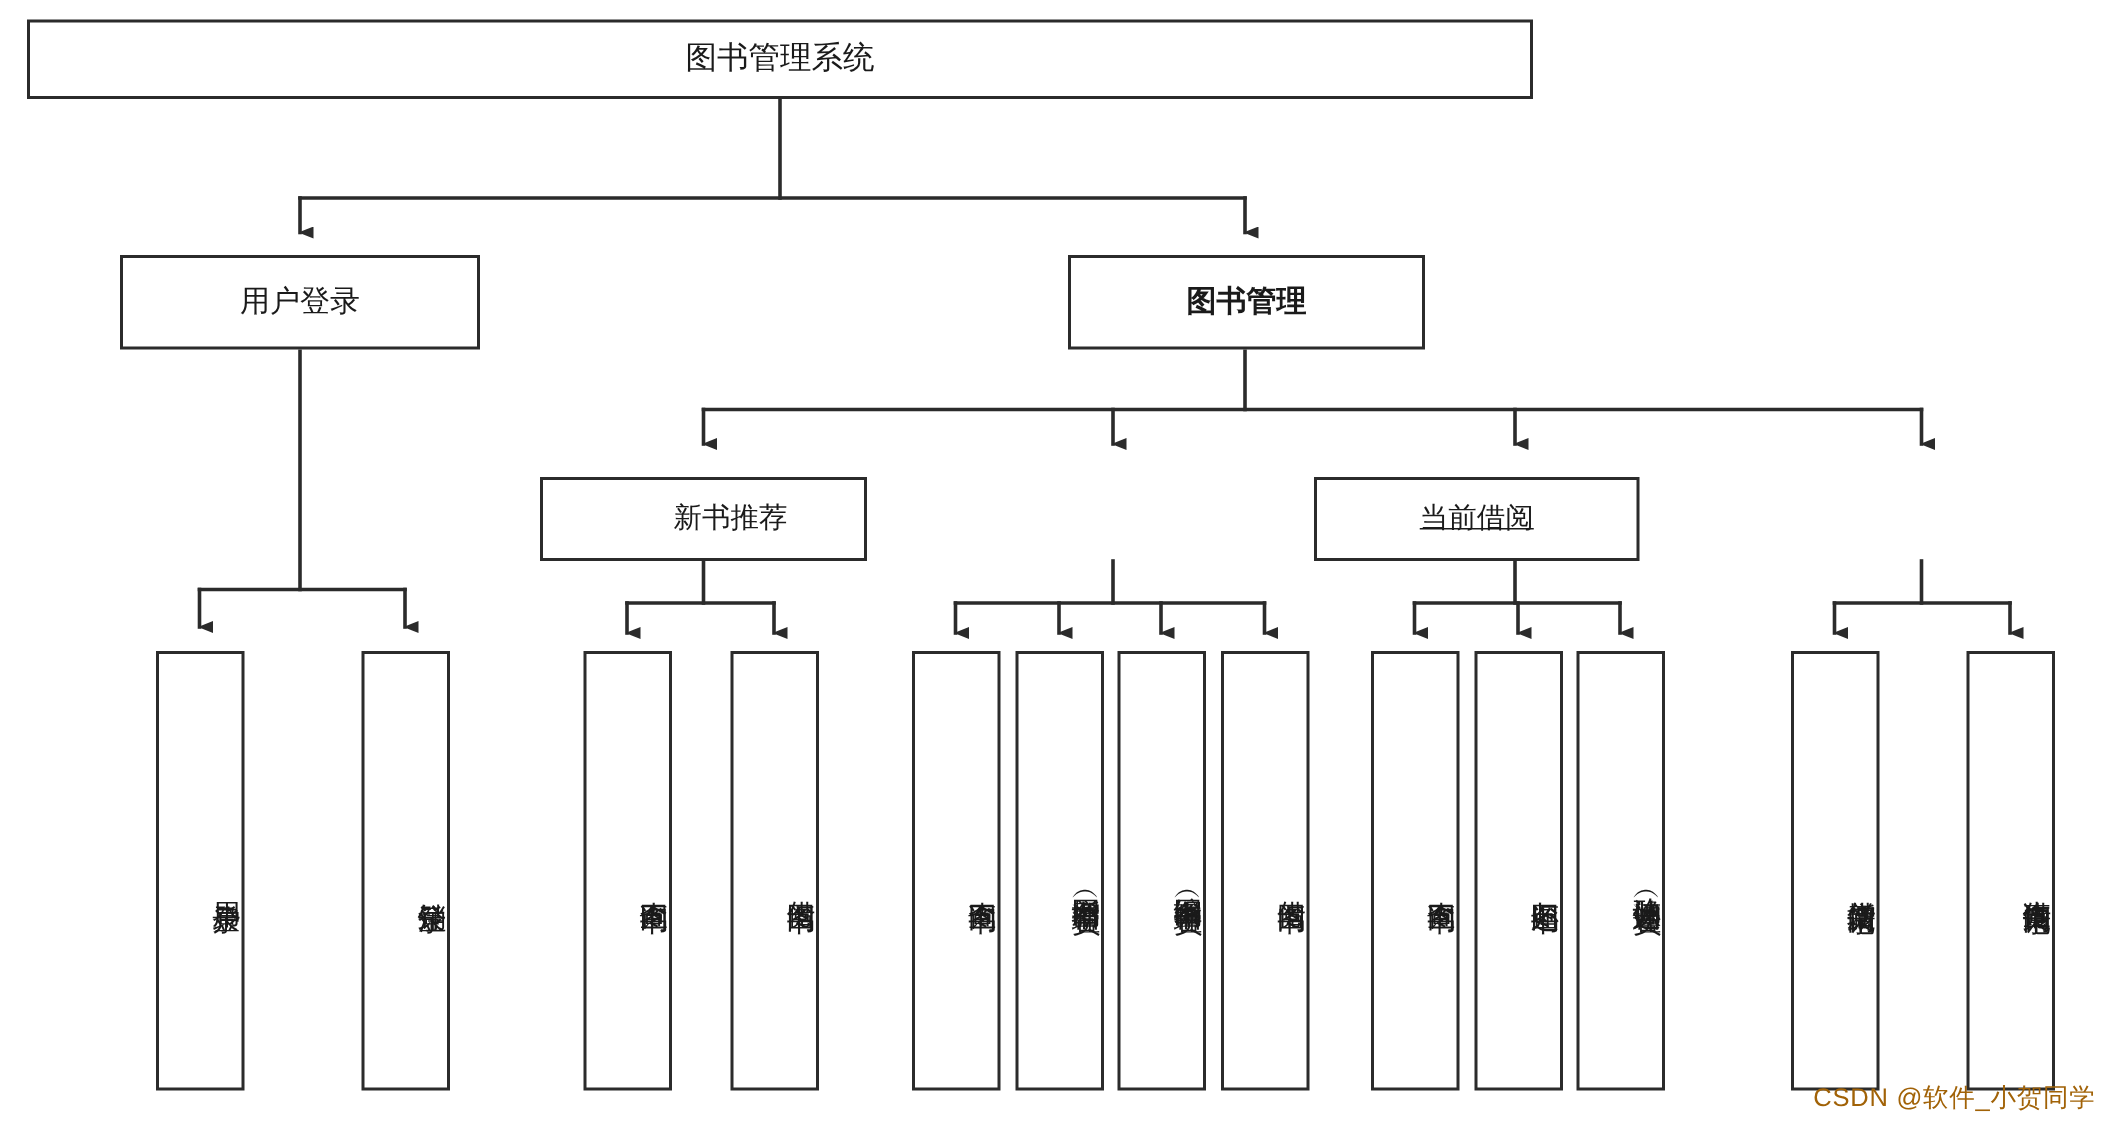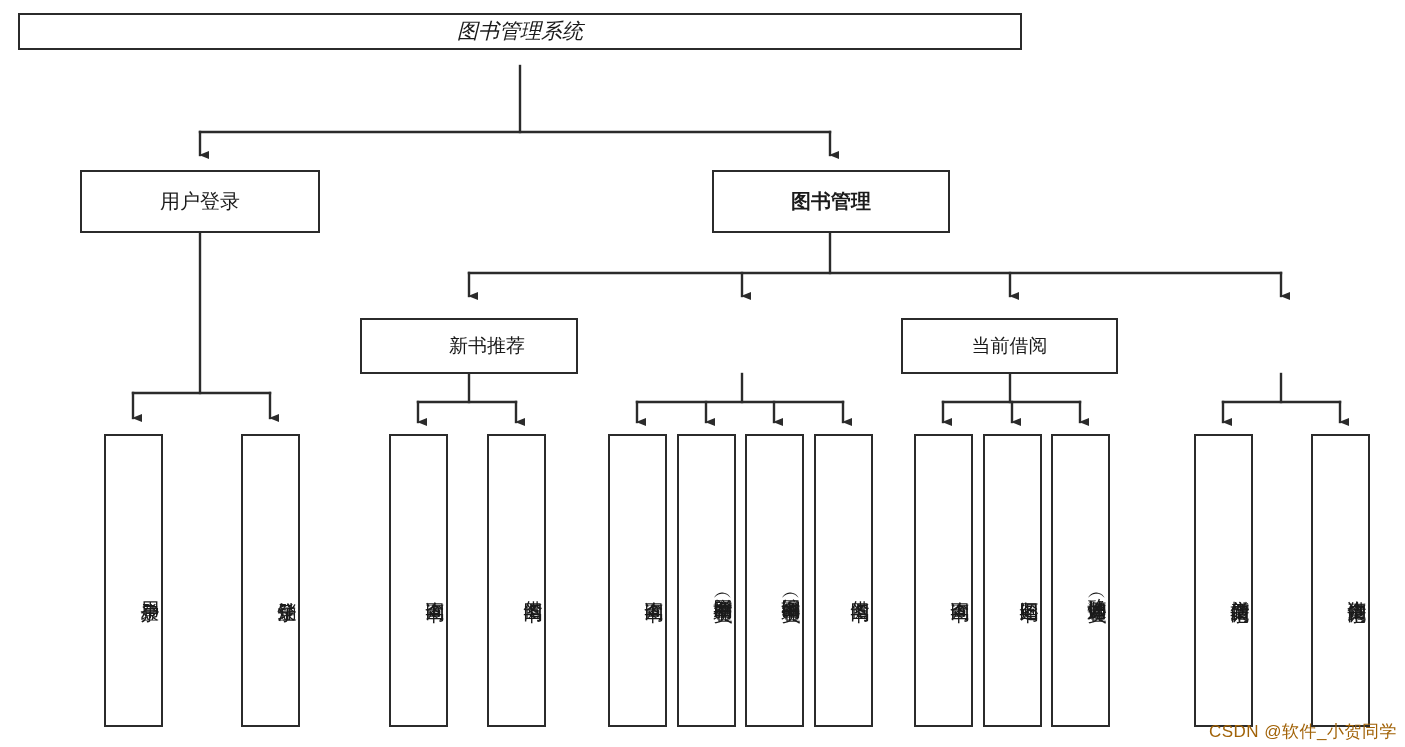--- a/index.html
+++ b/index.html
@@ -128,38 +128,38 @@
       <path d="M 1080 402 L 1080 422" marker-end="url(#arrowhead)"></path>
 
       <path d="M 1281 374 L 1281 402"></path>
       <path d="M 1223 402 L 1340 402"></path>
       <path d="M 1223 402 L 1223 422" marker-end="url(#arrowhead)"></path>
       <path d="M 1340 402 L 1340 422" marker-end="url(#arrowhead)"></path>
 
     </g>
   </svg>
 
-  <div class="node level0" style="left:18px; top:13px; width:1004px; height:37px;font-style:italic;">
+  <div class="node level0" style="left:18px; top:13px; width:1004px; height:53px;">
     <span class="label">图书管理系统</span>
   </div>
 
   <div class="node level1" style="left:80px; top:170px; width:240px; height:63px;">
     <span class="label">用户登录</span>
   </div>
 
   <div class="node level1" style="left:712px; top:170px; width:238px; height:63px;font-weight:bold;">
     <span class="label">图书管理</span>
   </div>
 
   <div class="node level2" style="left:360px; top:318px; width:218px; height:56px;padding-left:36px;">
     <span class="label">新书推荐</span>
   </div>
 
 
-  <div class="node level2" style="left:901px; top:318px; width:217px; height:56px;">
+  <div class="node level2" style="left:876px; top:318px; width:217px; height:56px;text-decoration:underline;">
     <span class="label">当前借阅</span>
   </div>
 
 
   <div class="node leaf" style="left:104px; top:434px; width:59px; height:293px;">
     <span class="label">用户登录</span>
   </div>
 
   <div class="node leaf" style="left:241px; top:434px; width:59px; height:293px;">
     <span class="label">注销登录</span>

